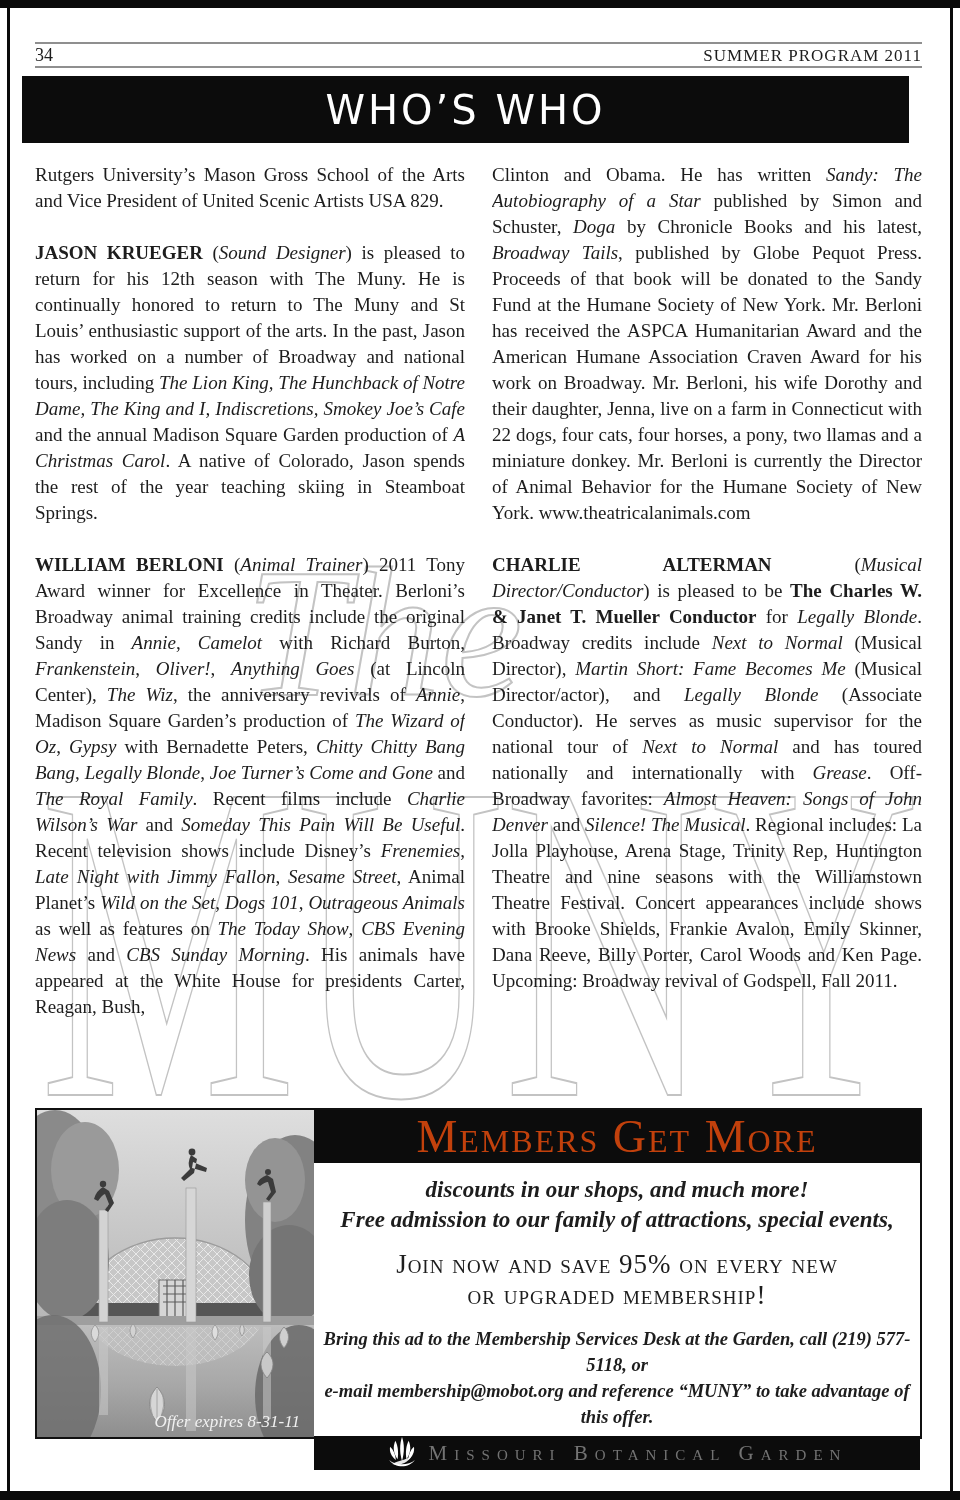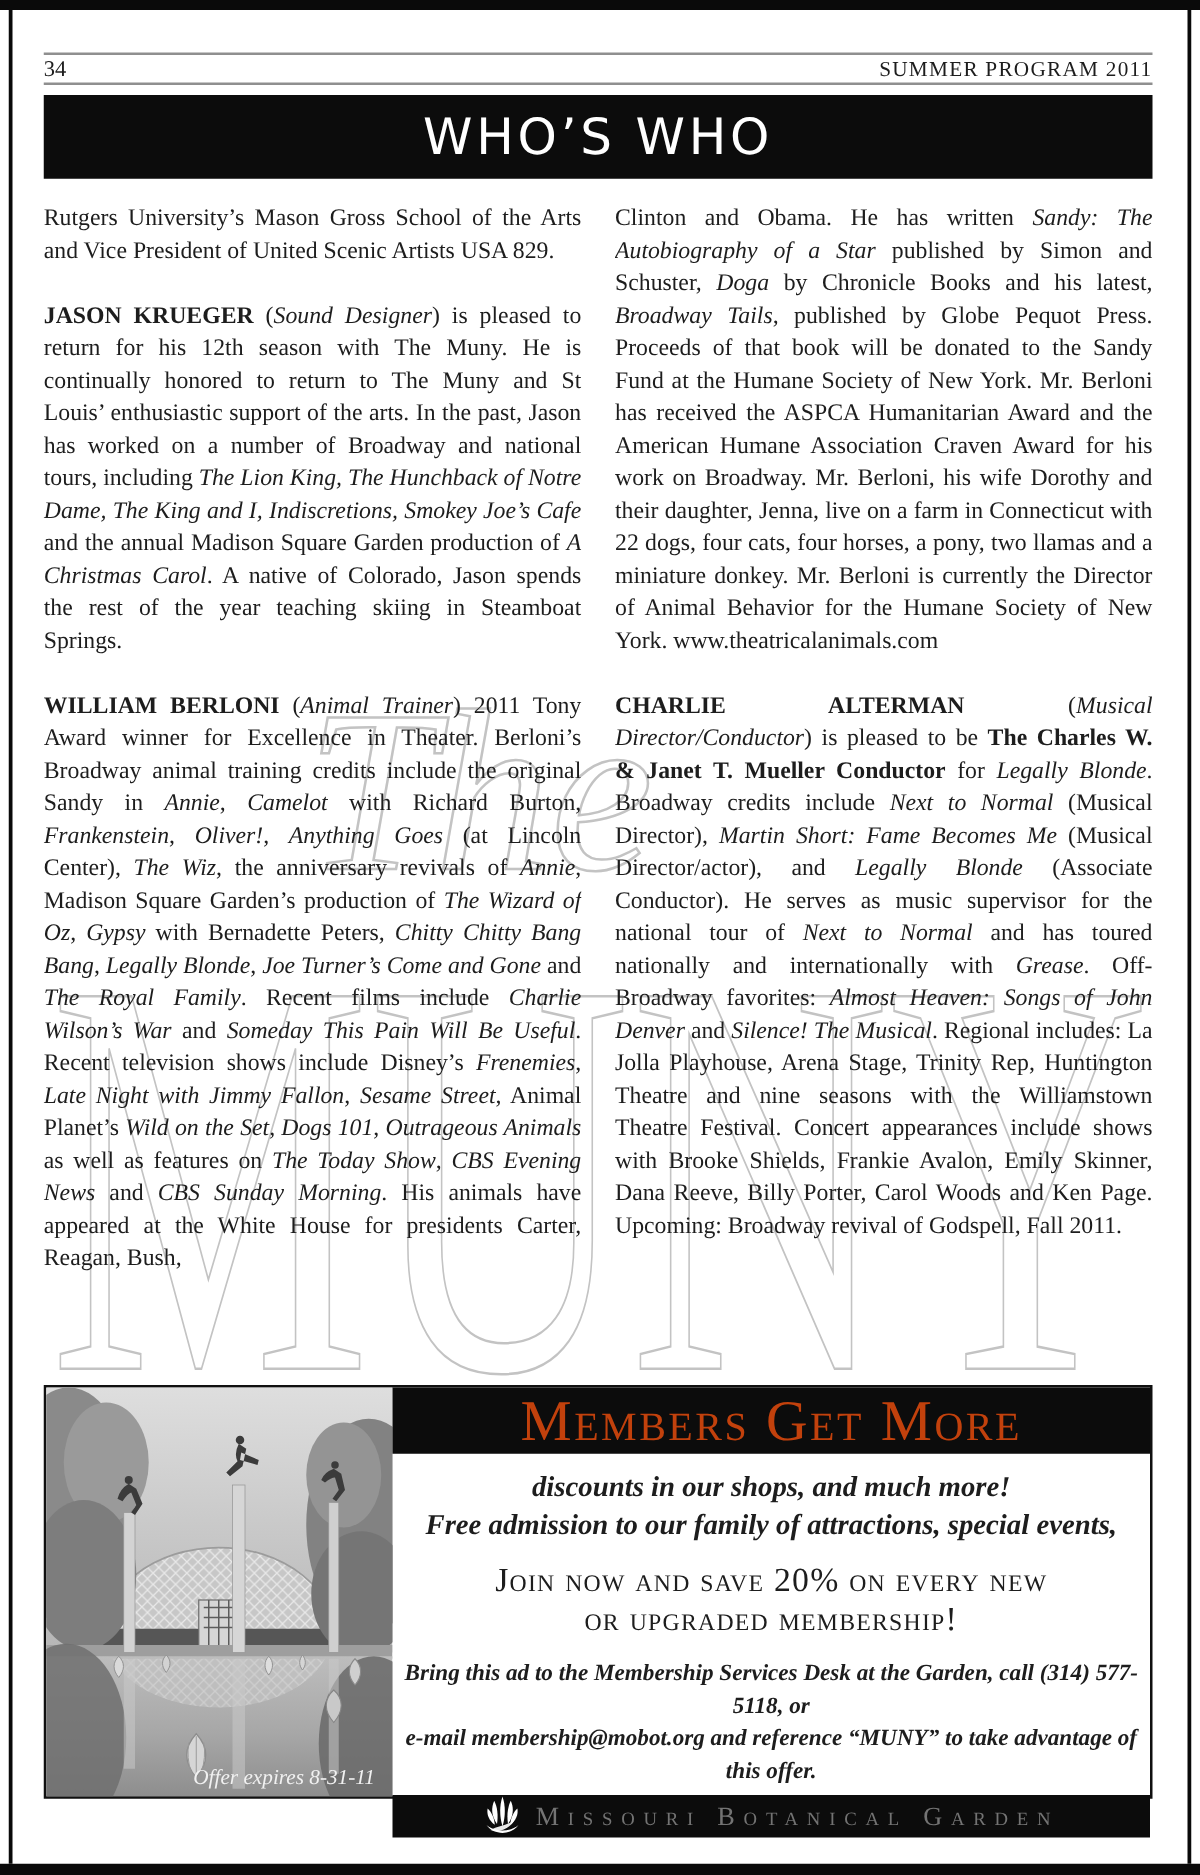--- a/index.html
+++ b/index.html
@@ -9,21 +9,21 @@
   .frame-top{position:absolute;left:0;top:0;width:960px;height:8px;background:#0a0a0a;}
   .frame-bottom{position:absolute;left:0;top:1491px;width:960px;height:9px;background:#0a0a0a;}
   .frame-left{position:absolute;left:7px;top:8px;width:3px;height:1483px;background:#0a0a0a;}
   .frame-right{position:absolute;left:950px;top:8px;width:3px;height:1483px;background:#0a0a0a;}
   
   .runhead{position:absolute;left:35px;top:42px;width:887px;}
   .rule{height:2px;background:#8f8f8f;}
   .runhead-row{display:flex;justify-content:space-between;align-items:baseline;height:20px;padding:1px 0 1px 0;}
   .pageno{font-size:18px;}
   .edition{font-size:17px;letter-spacing:1px;}
-  .banner{position:absolute;left:35px;top:76px;width:887px;height:67px;background:var(--banner,#0c0c0c);
+  .banner{position:absolute;left:22px;top:76px;width:887px;height:67px;background:var(--banner,#0c0c0c);
           display:flex;align-items:center;justify-content:center;}
   .banner span{color:#fff;font-family:"DejaVu Sans","Liberation Sans",sans-serif;
                font-size:40px;letter-spacing:3px;font-weight:500;}
   
   .watermark{position:absolute;left:0;top:480px;width:960px;height:640px;z-index:0;pointer-events:none;}
   
   .columns{position:absolute;left:35px;top:162px;width:887px;height:944px;display:flex;gap:27px;z-index:1;}
   .col{width:430px;overflow:hidden;text-align:justify;font-size:19px;line-height:26px;}
   .bio-par{margin:0 0 26px 0;}
   .seg-b{font-weight:bold;}
@@ -172,26 +172,26 @@
     <div class="ad-right">
       <div class="ad-head">
         <span>Members Get More</span>
       </div>
       <div class="ad-tagline">
         <div>discounts in our shops, and much more!</div>
         <div>Free admission to our family of attractions, special events,</div>
       </div>
       <div class="ad-rule"></div>
       <div class="ad-offer">
-        <div>Join now and save 20% on every new</div>
+        <div>Join now and save 95% on every new</div>
         <div>or upgraded membership!</div>
       </div>
       <div class="ad-rule"></div>
       <div class="ad-details">
-        <div>Bring this ad to the Membership Services Desk at the Garden, call (314) 577-5118, or</div>
+        <div>Bring this ad to the Membership Services Desk at the Garden, call (219) 577-5118, or</div>
         <div>e-mail membership@mobot.org and reference “MUNY” to take advantage of this offer.</div>
       </div>
       <div class="ad-brandbar">
         <svg width="30" height="34" viewBox="0 0 34 38">
           <g fill="#ffffff">
             <path d="M17 1 C14.2 9 14.2 19 17 28 C19.8 19 19.8 9 17 1 Z"></path>
             <path d="M9.5 5 C6.5 11.5 7 19 12 26 C13.2 18.5 12.4 10.5 9.5 5 Z"></path>
             <path d="M24.5 5 C27.5 11.5 27 19 22 26 C20.8 18.5 21.6 10.5 24.5 5 Z"></path>
             <path d="M3.5 12 C2.5 17.5 4.8 23 10 26.8 C9.6 21 7.4 15.4 3.5 12 Z"></path>
             <path d="M30.5 12 C31.5 17.5 29.2 23 24 26.8 C24.4 21 26.6 15.4 30.5 12 Z"></path>

